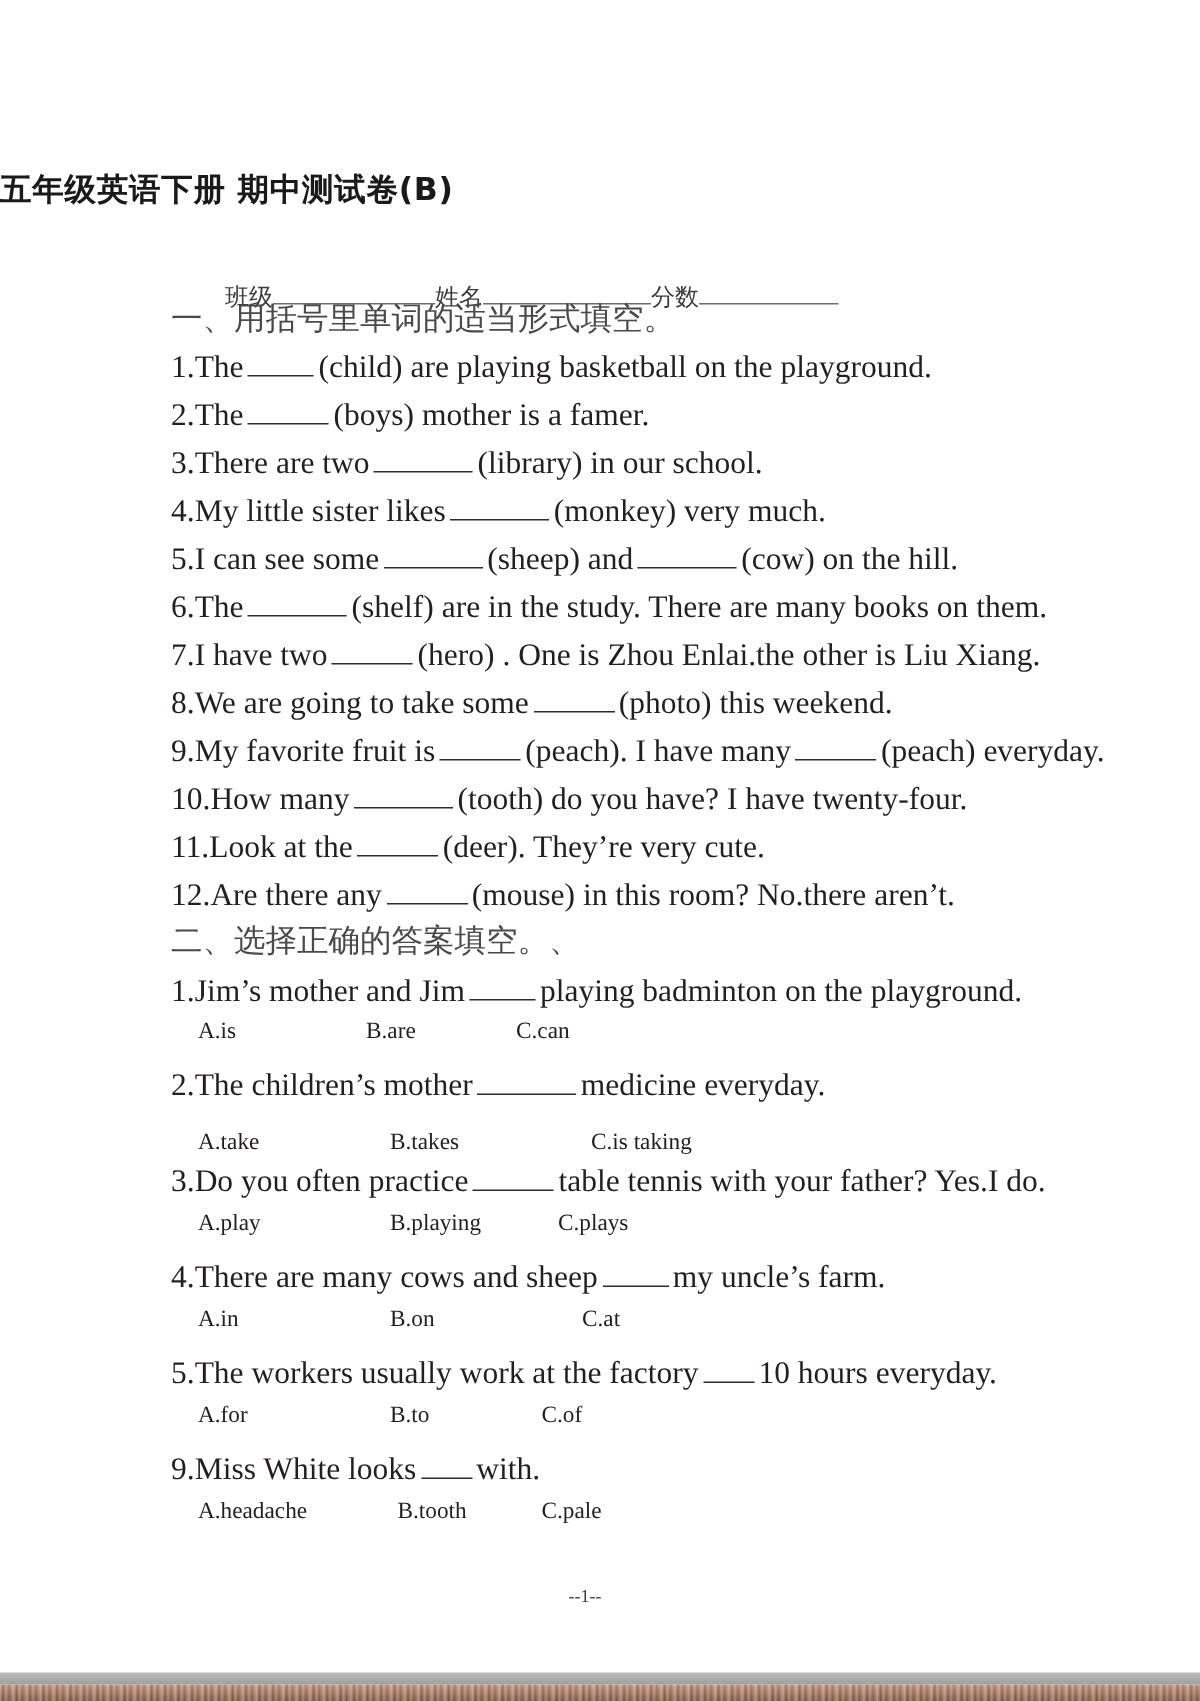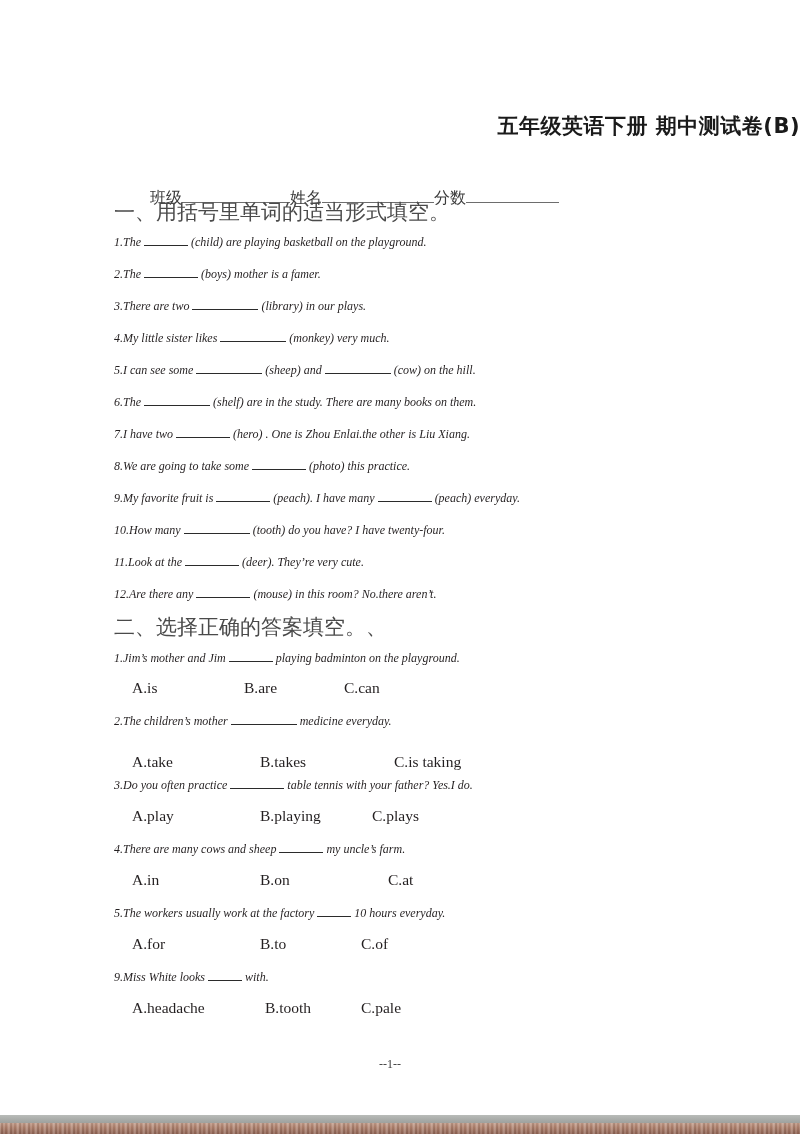--- a/index.html
+++ b/index.html
@@ -43,21 +43,21 @@
     position: relative;
     z-index: 2;
   }
 
   
   .doc-title {
     position: absolute;
     left: 0;
     top: 112px;
     width: 800px;
-    text-align: right;
+    text-align: left;
     font-size: 21px;
     font-weight: bold;
     letter-spacing: 0.5px;
     font-family: "DejaVu Sans", "Liberation Sans", sans-serif;
     color: #1a1a1a;
   }
 
   
   .info-line {
     position: absolute;
@@ -92,25 +92,24 @@
     font-family: "DejaVu Sans", "Liberation Sans", sans-serif;
     white-space: nowrap;
   }
   #sec1-head { top: 198px; }
   #sec2-head { top: 613px; }
 
   
   .q {
     position: absolute;
     left: 114px;
-    font-size: 12px;
+    font-size: 21px;
     color: #231f20;
     white-space: nowrap;
     font-family: "Liberation Serif", "DejaVu Serif", serif;
-    font-style: italic;
   }
   .blank {
     display: inline-block;
     border-bottom: 1.2px solid #2b2b2b;
     height: 13px;
     vertical-align: baseline;
     margin: 0 3px;
   }
   .b-xs { width: 34px; }
   .b-sm { width: 44px; }
@@ -187,41 +186,41 @@
 
     <div class="q" style="top:232px">
       <span>1.The</span><span class="blank b-sm"></span><span>(child) are playing basketball on the playground.</span>
     </div>
 
     <div class="q" style="top:264px">
       <span>2.The</span><span class="blank b-md"></span><span>(boys) mother is a famer.</span>
     </div>
 
     <div class="q" style="top:296px">
-      <span>3.There are two</span><span class="blank b-lg"></span><span>(library) in our plays.</span>
+      <span>3.There are two</span><span class="blank b-lg"></span><span>(library) in our school.</span>
     </div>
 
     <div class="q" style="top:328px">
       <span>4.My little sister likes</span><span class="blank b-lg"></span><span>(monkey) very much.</span>
     </div>
 
     <div class="q" style="top:360px">
       <span>5.I can see some</span><span class="blank b-lg"></span><span>(sheep) and</span><span class="blank b-lg"></span><span>(cow) on the hill.</span>
     </div>
 
     <div class="q" style="top:392px">
       <span>6.The</span><span class="blank b-lg"></span><span>(shelf) are in the study. There are many books on them.</span>
     </div>
 
     <div class="q" style="top:424px">
       <span>7.I have two</span><span class="blank b-md"></span><span>(hero) . One is Zhou Enlai.the other is Liu Xiang.</span>
     </div>
 
     <div class="q" style="top:456px">
-      <span>8.We are going to take some</span><span class="blank b-md"></span><span>(photo) this practice.</span>
+      <span>8.We are going to take some</span><span class="blank b-md"></span><span>(photo) this weekend.</span>
     </div>
 
     <div class="q" style="top:488px">
       <span>9.My favorite fruit is</span><span class="blank b-md"></span><span>(peach). I have many</span><span class="blank b-md"></span><span>(peach) everyday.</span>
     </div>
 
     <div class="q" style="top:520px">
       <span>10.How many</span><span class="blank b-lg"></span><span>(tooth) do you have? I have twenty-four.</span>
     </div>
 

